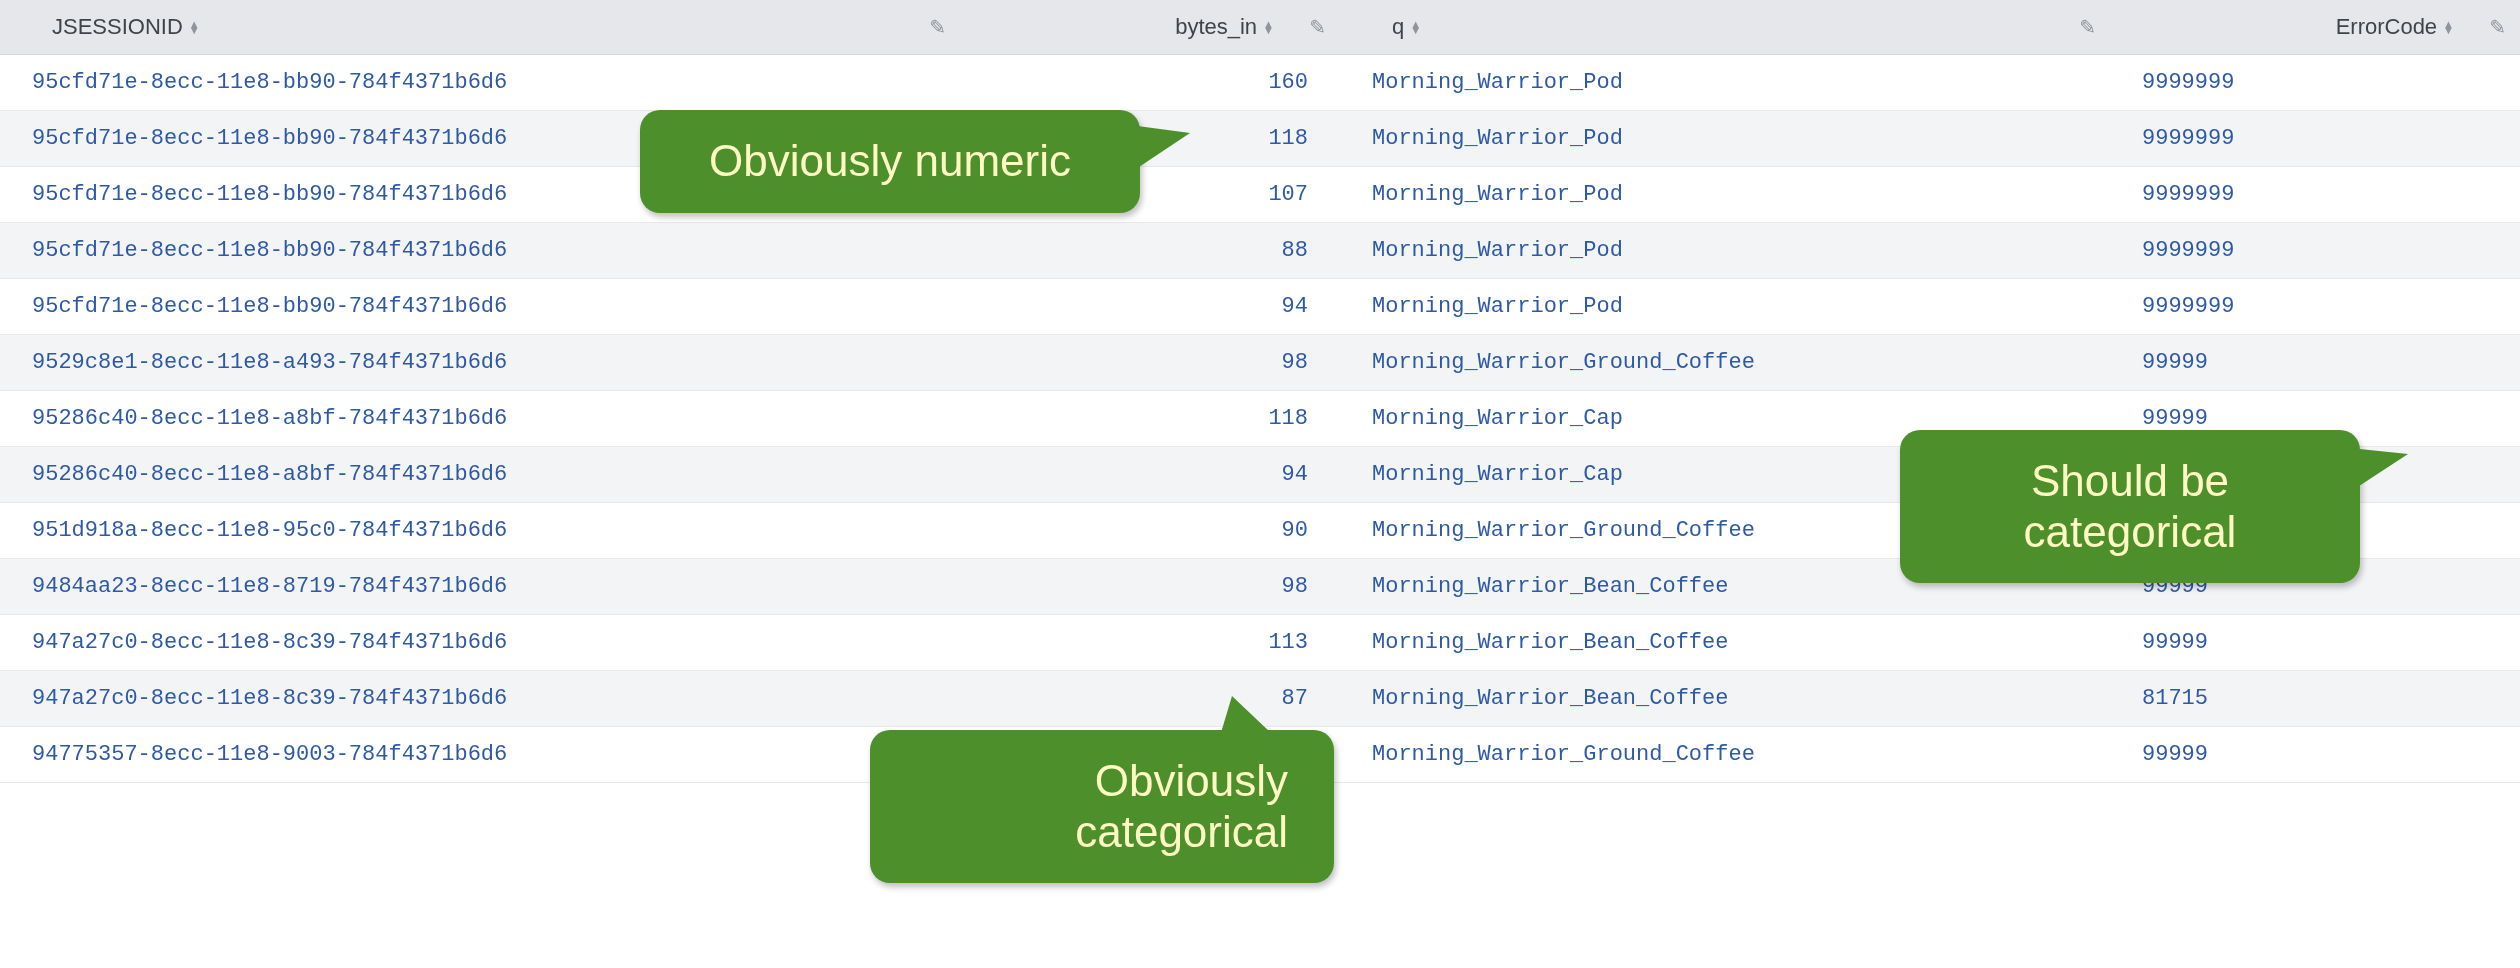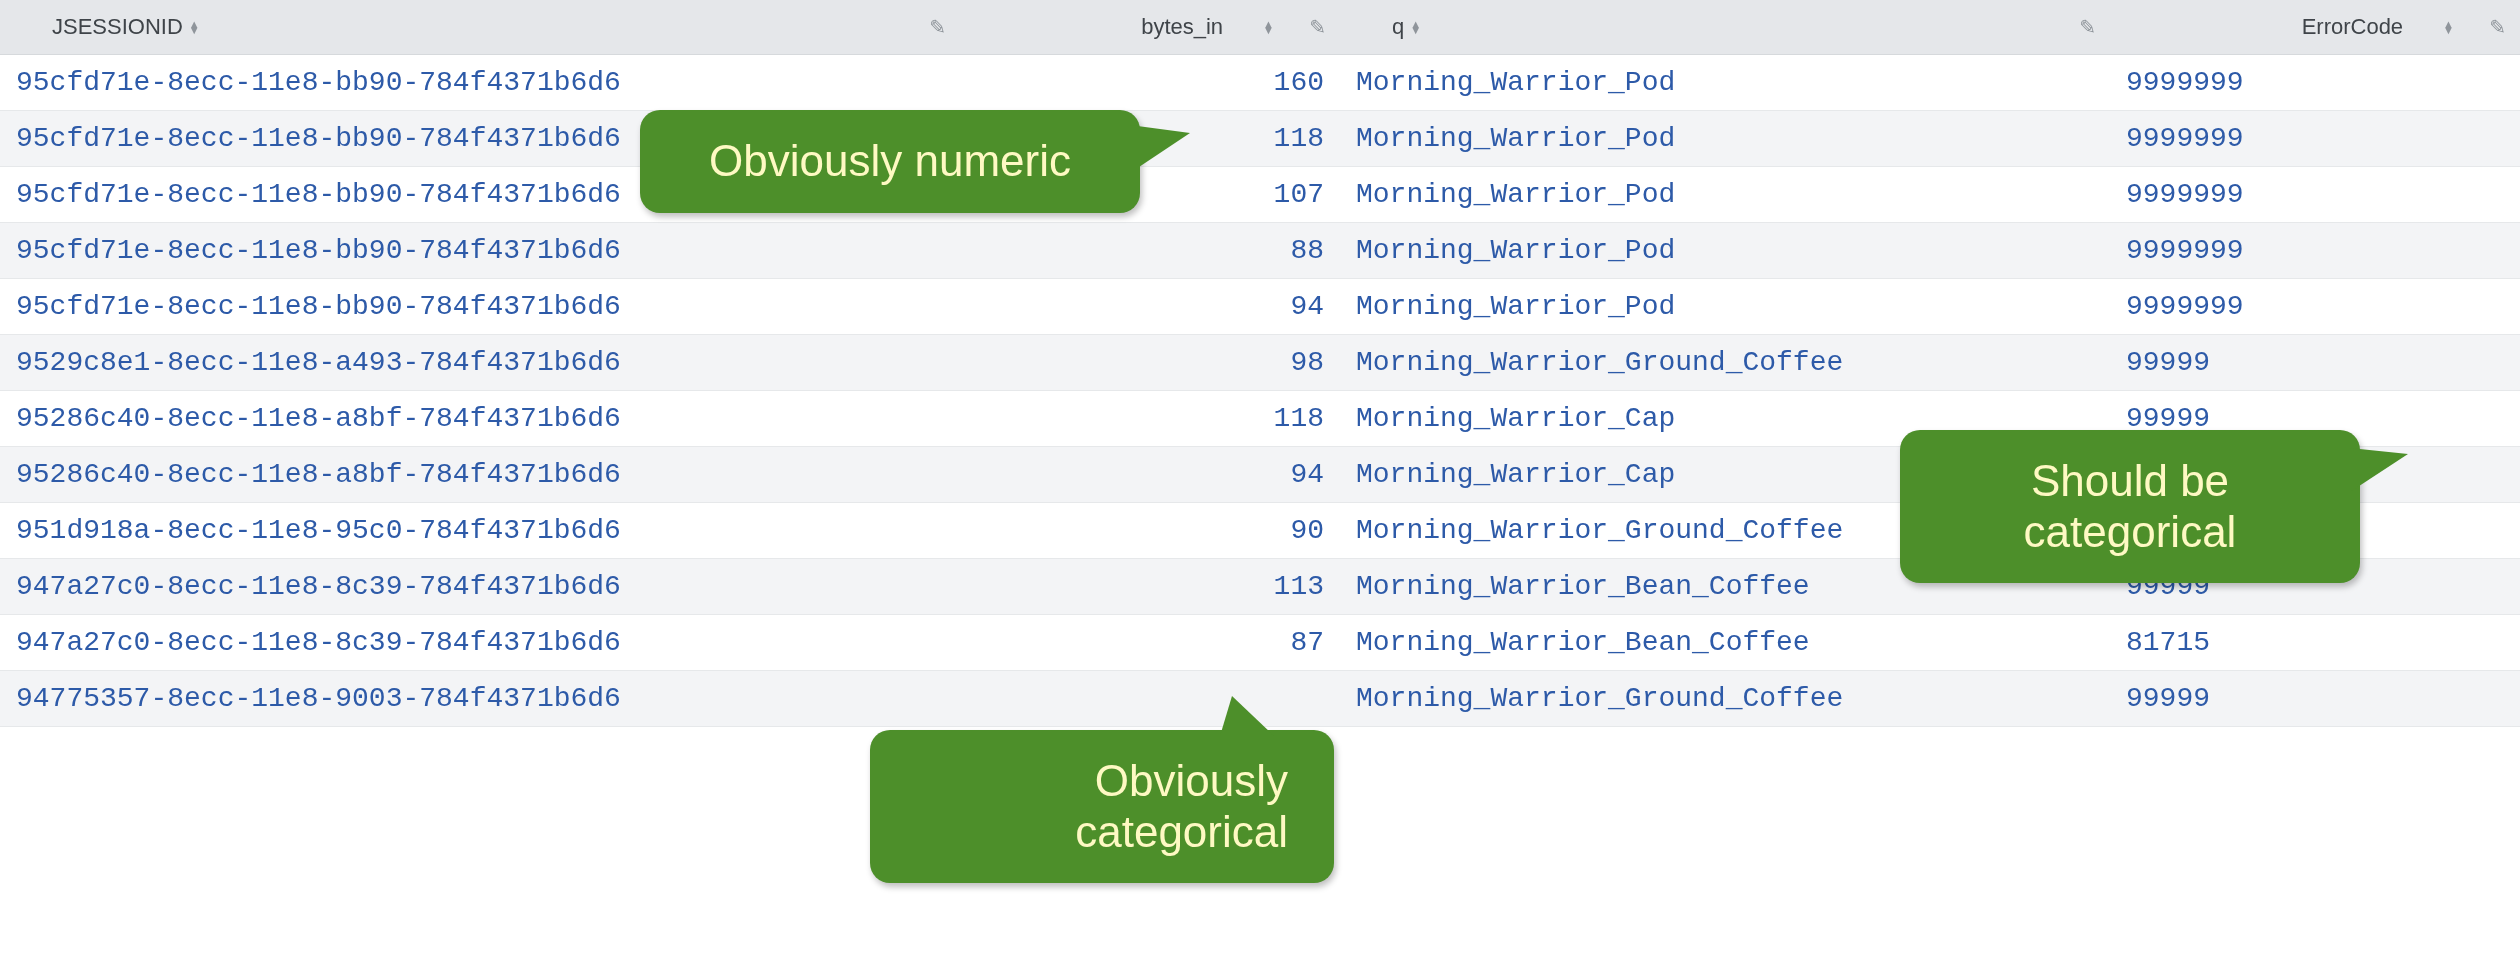--- a/index.html
+++ b/index.html
@@ -46,23 +46,23 @@
     cursor: pointer;
   }
 
   tbody tr {
     height: 56px;
   }
   tbody tr:nth-child(odd)  { background: #ffffff; }
   tbody tr:nth-child(even) { background: #f3f4f6; }
   tbody td {
     border-bottom: 1px solid #e6e8ea;
-    padding: 10px 16px;
+    padding: 10px 32px;
     font-family: "Consolas","Menlo","Courier New",monospace;
-    font-size: 28px;
+    font-size: 22px;
     color: #2d5aa8;
     white-space: nowrap;
     overflow: hidden;
     text-overflow: ellipsis;
   }
   tbody td.num   { text-align: right; }
   tbody td.error { text-align: left; }
 
   
   .callout {
@@ -112,21 +112,21 @@
     top: 430px;
     width: 460px;
   }
   #callout-error .tail {
     right: -48px;
     top: 18px;
     border-left: 58px solid #4d8f2a;
     border-top: 6px solid transparent;
     border-bottom: 38px solid transparent;
   }
-  .th-label-right { float: right; margin-right: 50px; gap: 34px; }
+  .th-label-right { float: right; margin-right: 50px; }
 </style>
 </head>
 <body>
 
 <table class="table">
   <colgroup>
     <col class="col-jsession">
     <col class="col-bytes">
     <col class="col-q">
     <col class="col-error">
@@ -225,20 +225,26 @@
         <td>Morning_Warrior_Cap</td>
         <td class="error">91512</td>
       </tr>
       <tr>
         <td>951d918a-8ecc-11e8-95c0-784f4371b6d6</td>
         <td class="num">90</td>
         <td>Morning_Warrior_Ground_Coffee</td>
         <td class="error">81535</td>
       </tr>
       <tr>
+        <td>9484aa23-8ecc-11e8-8719-784f4371b6d6</td>
+        <td class="num">98</td>
+        <td>Morning_Warrior_Bean_Coffee</td>
+        <td class="error">99999</td>
+      </tr>
+      <tr>
         <td>947a27c0-8ecc-11e8-8c39-784f4371b6d6</td>
         <td class="num">113</td>
         <td>Morning_Warrior_Bean_Coffee</td>
         <td class="error">99999</td>
       </tr>
       <tr>
         <td>947a27c0-8ecc-11e8-8c39-784f4371b6d6</td>
         <td class="num">87</td>
         <td>Morning_Warrior_Bean_Coffee</td>
         <td class="error">81715</td>

